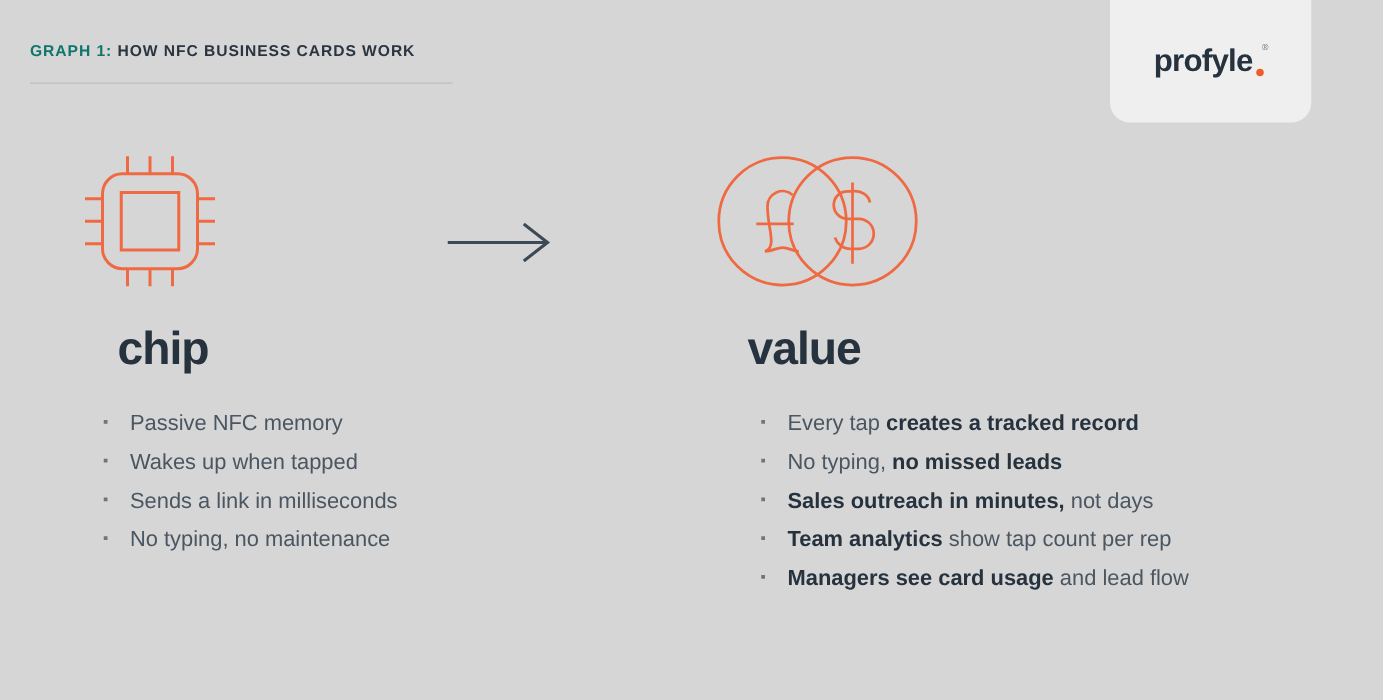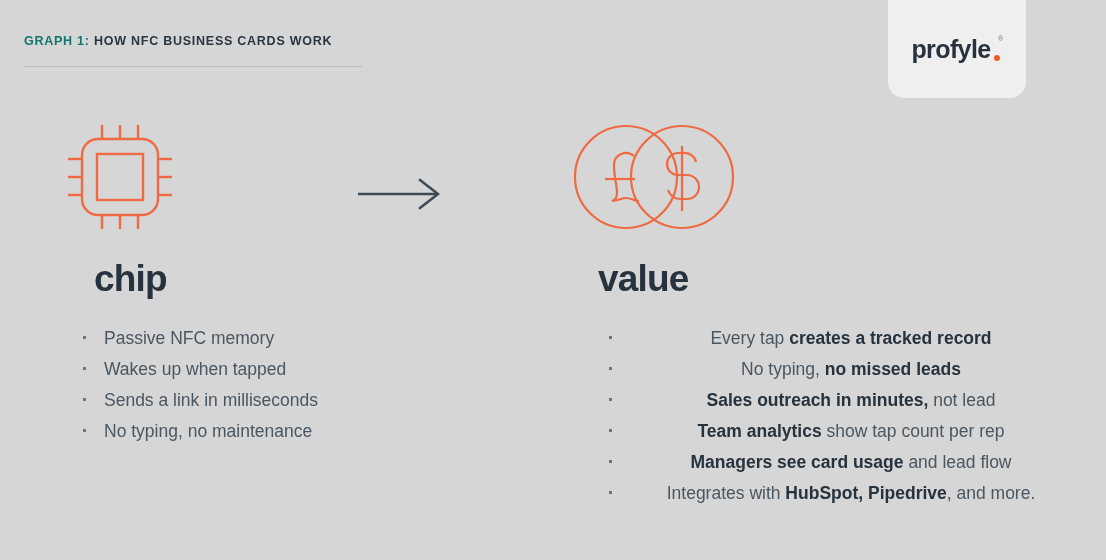--- a/index.html
+++ b/index.html
@@ -14,21 +14,21 @@
     color: #2a3540;
     overflow: hidden;
     position: relative;
   }
 
   
   .logo-card {
     position: absolute;
     top: 0;
     left: 888px;
-    width: 138px;
+    width: 161px;
     height: 98px;
     background: #efefef;
     border-bottom-left-radius: 16px;
     border-bottom-right-radius: 16px;
     display: flex;
     align-items: center;
     justify-content: center;
   }
   .logo-wordmark {
     position: relative;
@@ -113,21 +113,21 @@
   }
   .col-right .col-heading { }
 
   .bullet-list {
     list-style: none;
     margin: 0;
     padding: 0;
     margin-top: 26px;
     margin-left: 12px;
   }
-  .col-right .bullet-list { margin-left: 34px; text-align: center; }
+  .col-right .bullet-list { margin-left: 34px; }
 
   .bullet-item {
     font-size: 17.5px;
     line-height: 31px;
     color: #4a5661;
     font-weight: 400;
     position: relative;
     padding-left: 24px;
     white-space: nowrap;
   }
@@ -245,28 +245,24 @@
     <li class="bullet-item">
       <span class="bullet-dot"></span>
       <span>Every tap </span><b>creates a tracked record</b>
     </li>
     <li class="bullet-item">
       <span class="bullet-dot"></span>
       <span>No typing, </span><b>no missed leads</b>
     </li>
     <li class="bullet-item">
       <span class="bullet-dot"></span>
-      <b>Sales outreach in minutes,</b><span> not lead</span>
+      <b>Sales outreach in minutes,</b><span> not days</span>
     </li>
     <li class="bullet-item">
       <span class="bullet-dot"></span>
       <b>Team analytics</b><span> show tap count per rep</span>
     </li>
     <li class="bullet-item">
       <span class="bullet-dot"></span>
       <b>Managers see card usage</b><span> and lead flow</span>
     </li>
-    <li class="bullet-item">
-      <span class="bullet-dot"></span>
-      <span>Integrates with </span><b>HubSpot, Pipedrive</b><span>, and more.</span>
-    </li>
   </ul>
 </div>
 
 </body></html>

